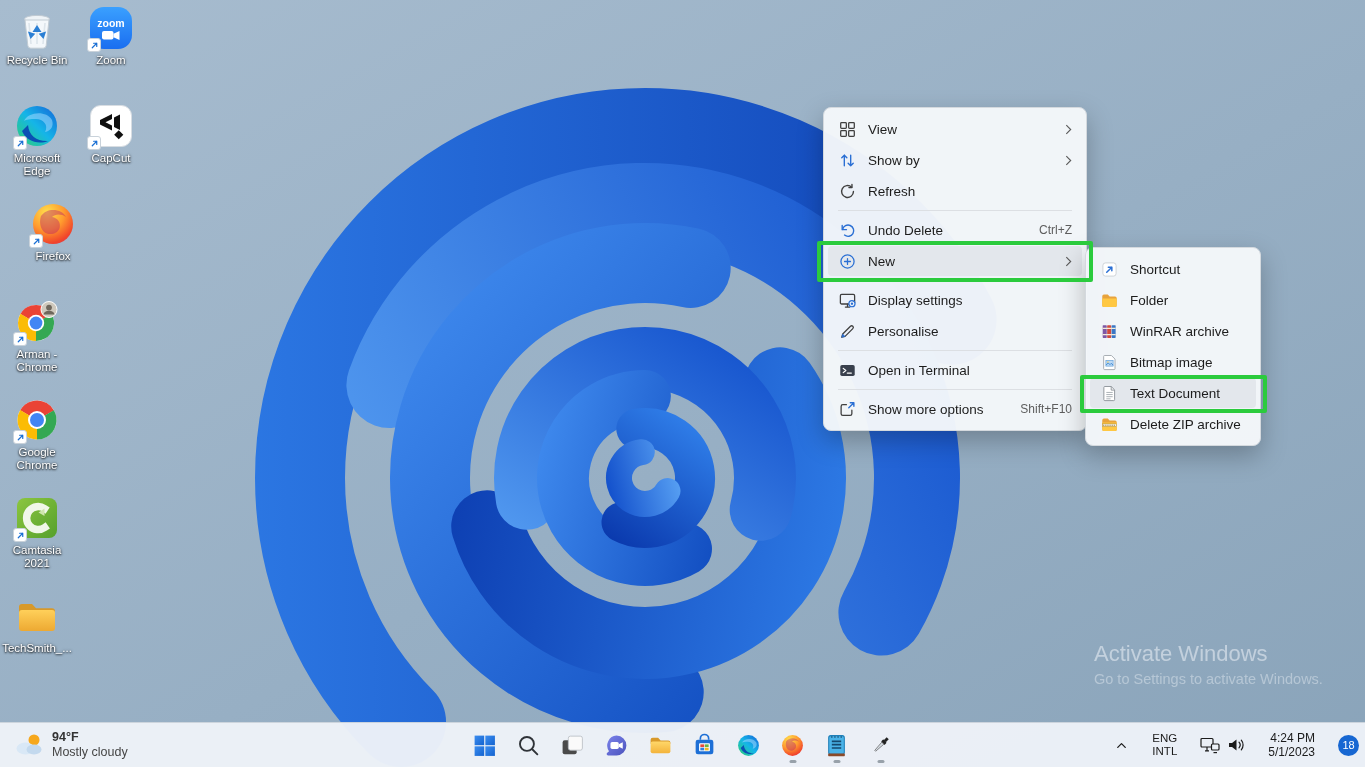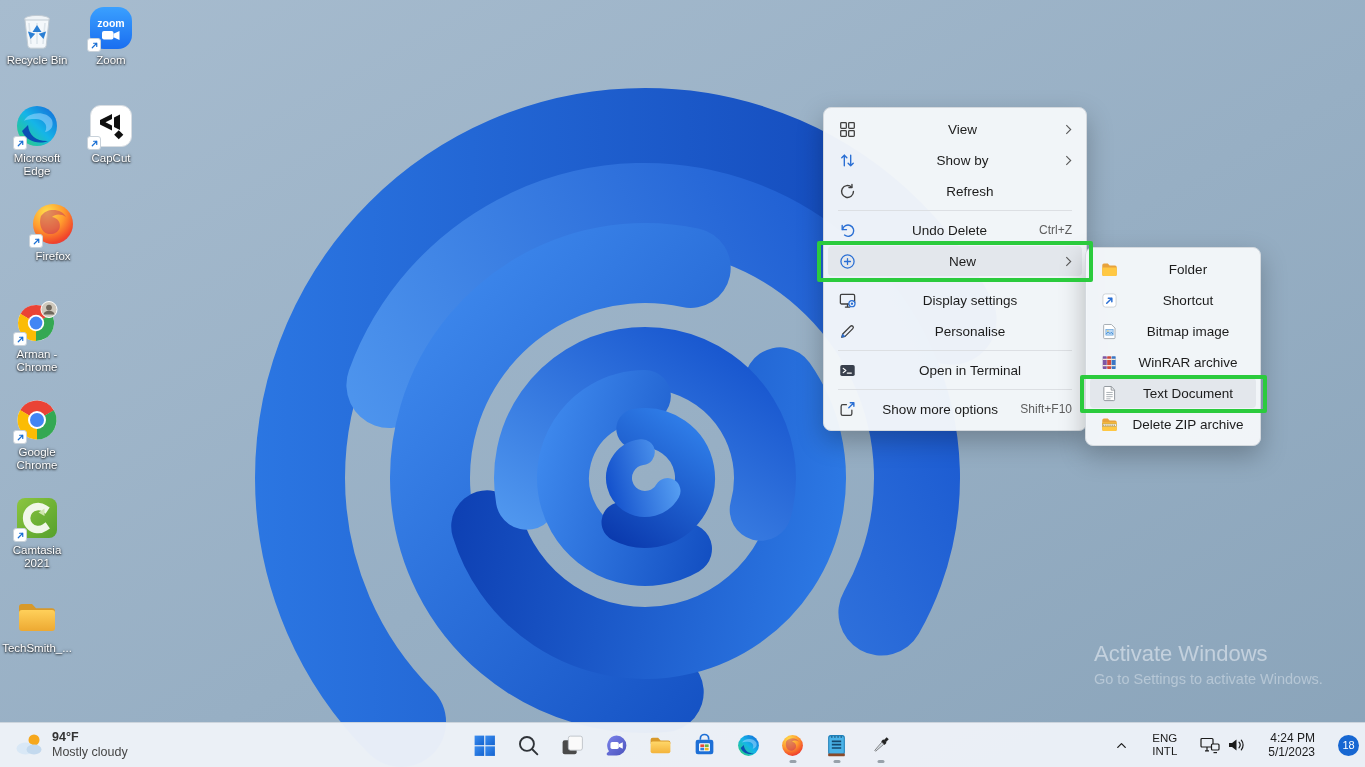--- a/index.html
+++ b/index.html
@@ -25,21 +25,21 @@
   .menu{position:absolute;background:rgba(244,247,250,.97);border:1px solid #d4d9de;
     border-radius:8px;box-shadow:0 10px 26px rgba(0,0,0,.25);z-index:10;
     padding:5px 4px;box-sizing:border-box;}
   .main-menu{left:823px;top:107px;width:264px;}
   .sub-menu{left:1085px;top:247px;width:176px;}
   .mi{display:flex;align-items:center;height:30px;margin:1px 0;padding:0 10px;
     border-radius:4px;font-size:13.5px;color:#1c1c1c;}
   .mi.hl{background:#e3e7ec;}
   .mi-ic{width:18px;height:18px;margin-right:12px;flex:none;display:flex;align-items:center;justify-content:center;}
   .mi-ic svg{width:17px;height:17px;display:block;}
-  .mi-label{flex:1;white-space:nowrap;text-align:center;}
+  .mi-label{flex:1;white-space:nowrap;}
   .mi-chev{margin-left:8px;display:flex;align-items:center;}
   .mi-chev svg{width:7px;height:11px;}
   .mi-hint{margin-left:8px;color:#5d5d5d;font-size:12px;}
   .msep{height:1px;background:#dcdfe3;margin:4px 10px;}
 
   
   .annot{position:absolute;border:4px solid #2bcb3d;border-radius:2px;z-index:20;box-sizing:border-box;}
   #annot-new{left:817px;top:241px;width:276px;height:41px;}
   #annot-text{left:1080px;top:375px;width:187px;height:38px;}
 
@@ -404,56 +404,56 @@
     </span>
     <span class="mi-label">Show more options</span>
     <span class="mi-hint">Shift+F10</span>
   </div>
 </div>
 
 <div class="menu sub-menu">
   <div class="mi">
     <span class="mi-ic">
       <svg viewBox="0 0 16 16">
+          <rect x="1.8" y="1.8" width="12.4" height="12.4" rx="2.4" fill="#fff" stroke="#c9cdd2" stroke-width="0.8"></rect>
+          <path d="M5.4,10.6 L10.2,5.8 M10.2,5.8 H6.9 M10.2,5.8 V9.1" stroke="#2a6fd4" stroke-width="1.4" fill="none" stroke-linecap="round" stroke-linejoin="round"></path>
+        </svg>
+    </span>
+    <span class="mi-label">Shortcut</span>
+  </div>
+  <div class="mi">
+    <span class="mi-ic">
+      <svg viewBox="0 0 16 16">
           <path d="M1.2,4 a1.6,1.6 0 0 1 1.6,-1.6 h3.6 l1.7,1.8 h5.1 a1.6,1.6 0 0 1 1.6,1.6 v6.8 a1.6,1.6 0 0 1 -1.6,1.6 H2.8 a1.6,1.6 0 0 1 -1.6,-1.6 Z" fill="#e8a33d"></path>
           <path d="M1.2,6.2 H14.8 v6.4 a1.6,1.6 0 0 1 -1.6,1.6 H2.8 a1.6,1.6 0 0 1 -1.6,-1.6 Z" fill="#ffc843"></path>
         </svg>
     </span>
     <span class="mi-label">Folder</span>
   </div>
   <div class="mi">
     <span class="mi-ic">
       <svg viewBox="0 0 16 16">
-          <rect x="1.8" y="1.8" width="12.4" height="12.4" rx="2.4" fill="#fff" stroke="#c9cdd2" stroke-width="0.8"></rect>
-          <path d="M5.4,10.6 L10.2,5.8 M10.2,5.8 H6.9 M10.2,5.8 V9.1" stroke="#2a6fd4" stroke-width="1.4" fill="none" stroke-linecap="round" stroke-linejoin="round"></path>
-        </svg>
-    </span>
-    <span class="mi-label">Shortcut</span>
+          <rect x="1.6" y="2" width="3.8" height="12" rx="0.6" fill="#7e57a4"></rect>
+          <rect x="5.8" y="2" width="3.8" height="12" rx="0.6" fill="#d04a3e"></rect>
+          <rect x="10" y="2" width="3.8" height="12" rx="0.6" fill="#3a76c4"></rect>
+          <path d="M1.6,5 h12.2 M1.6,11 h12.2" stroke="#f4e9d8" stroke-width="1.1"></path>
+        </svg>
+    </span>
+    <span class="mi-label">WinRAR archive</span>
   </div>
   <div class="mi">
     <span class="mi-ic">
       <svg viewBox="0 0 16 16">
           <path d="M3.4,1.4 h6.4 l3.4,3.4 v9 a0.9,0.9 0 0 1 -0.9,0.9 H3.4 a0.9,0.9 0 0 1 -0.9,-0.9 V2.3 a0.9,0.9 0 0 1 0.9,-0.9 Z" fill="#fff" stroke="#9aa0a6" stroke-width="0.8"></path>
           <rect x="4.6" y="6" width="6.8" height="5.4" fill="#bcd9f5" stroke="#5b9bd5" stroke-width="0.6"></rect>
           <path d="M4.8,10.4 l2,-2 1.6,1.6 1.2,-1.2 1.8,1.7" stroke="#2d7fd0" stroke-width="0.8" fill="none"></path>
           <circle cx="6.5" cy="7.5" r="0.7" fill="#f2c94c"></circle>
         </svg>
     </span>
     <span class="mi-label">Bitmap image</span>
-  </div>
-  <div class="mi">
-    <span class="mi-ic">
-      <svg viewBox="0 0 16 16">
-          <rect x="1.6" y="2" width="3.8" height="12" rx="0.6" fill="#7e57a4"></rect>
-          <rect x="5.8" y="2" width="3.8" height="12" rx="0.6" fill="#d04a3e"></rect>
-          <rect x="10" y="2" width="3.8" height="12" rx="0.6" fill="#3a76c4"></rect>
-          <path d="M1.6,5 h12.2 M1.6,11 h12.2" stroke="#f4e9d8" stroke-width="1.1"></path>
-        </svg>
-    </span>
-    <span class="mi-label">WinRAR archive</span>
   </div>
   <div class="mi hl">
     <span class="mi-ic">
       <svg viewBox="0 0 16 16">
           <path d="M3.6,1.4 h6 l3.2,3.2 v9.2 a0.9,0.9 0 0 1 -0.9,0.9 H3.6 a0.9,0.9 0 0 1 -0.9,-0.9 V2.3 a0.9,0.9 0 0 1 0.9,-0.9 Z" fill="#fff" stroke="#8f959b" stroke-width="0.9"></path>
           <path d="M9.6,1.6 V4.8 H12.7" fill="none" stroke="#8f959b" stroke-width="0.9"></path>
           <path d="M5,7 h6 M5,9 h6 M5,11 h6 M5,13 h4" stroke="#a9afb5" stroke-width="0.9"></path>
         </svg>
     </span>
     <span class="mi-label">Text Document</span>

